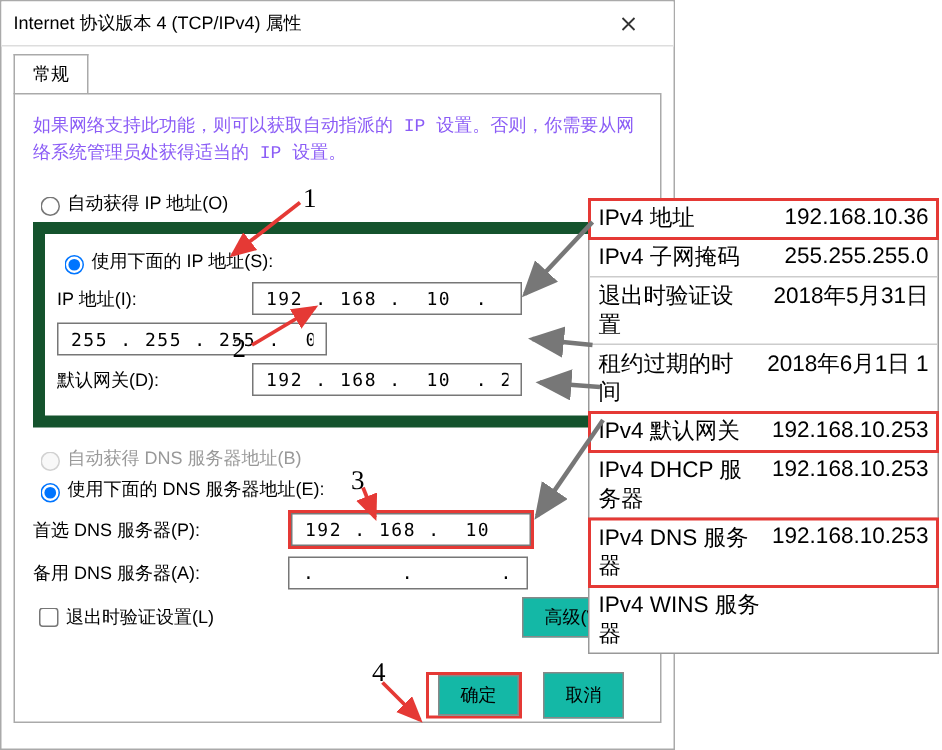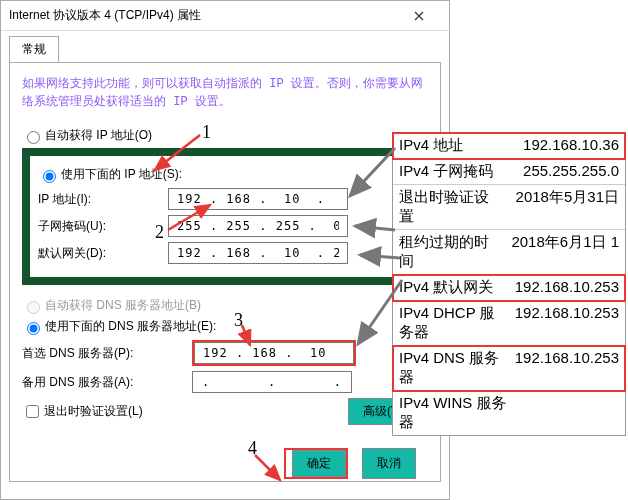--- a/index.html
+++ b/index.html
@@ -66,21 +66,20 @@
     <div class="form-group">
       <div class="radio-row">
         <input type="radio" name="ipmode" checked="" style="">
         <span>使用下面的 IP 地址(S):</span>
       </div>
       <div class="row">
         <span class="lbl">IP 地址(I):</span>
         <input class="ip-input" value="192 . 168 .  10  .  88" style="">
       </div>
       <div class="row">
-        <span class="lbl">子网掩码(U):</span>
         <input class="ip-input" value="255 . 255 . 255 .  0" style="">
       </div>
       <div class="row">
         <span class="lbl">默认网关(D):</span>
         <input class="ip-input" value="192 . 168 .  10  . 253" style="">
       </div>
     </div>
 
     <div class="radio-row disabled">
       <input type="radio" name="dnsmode" disabled="" style="">

